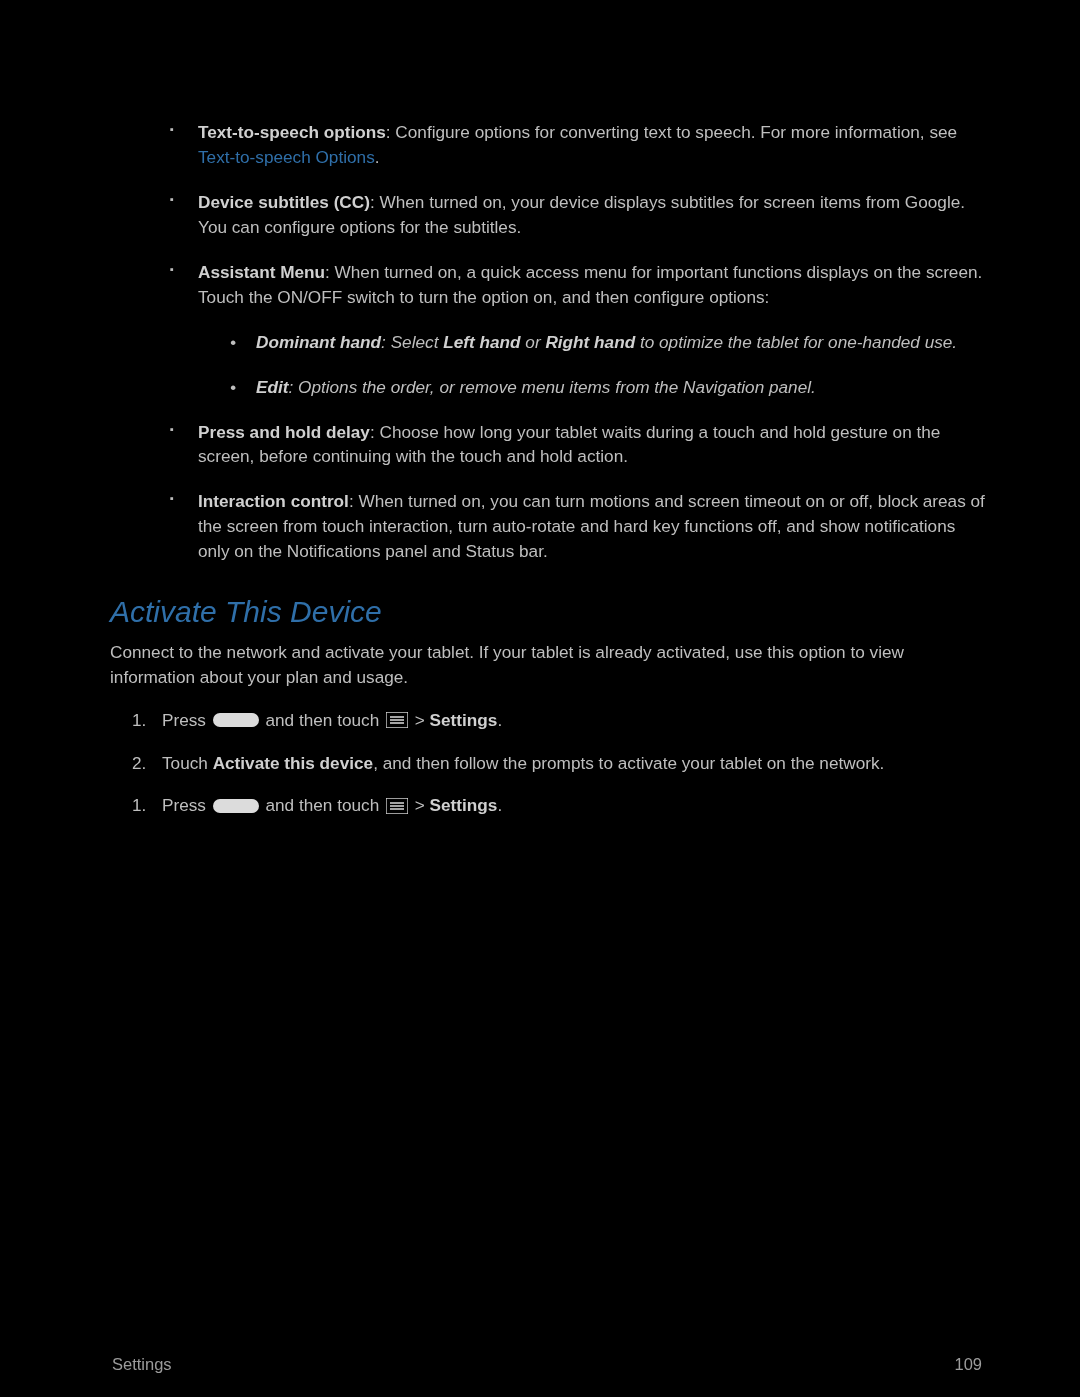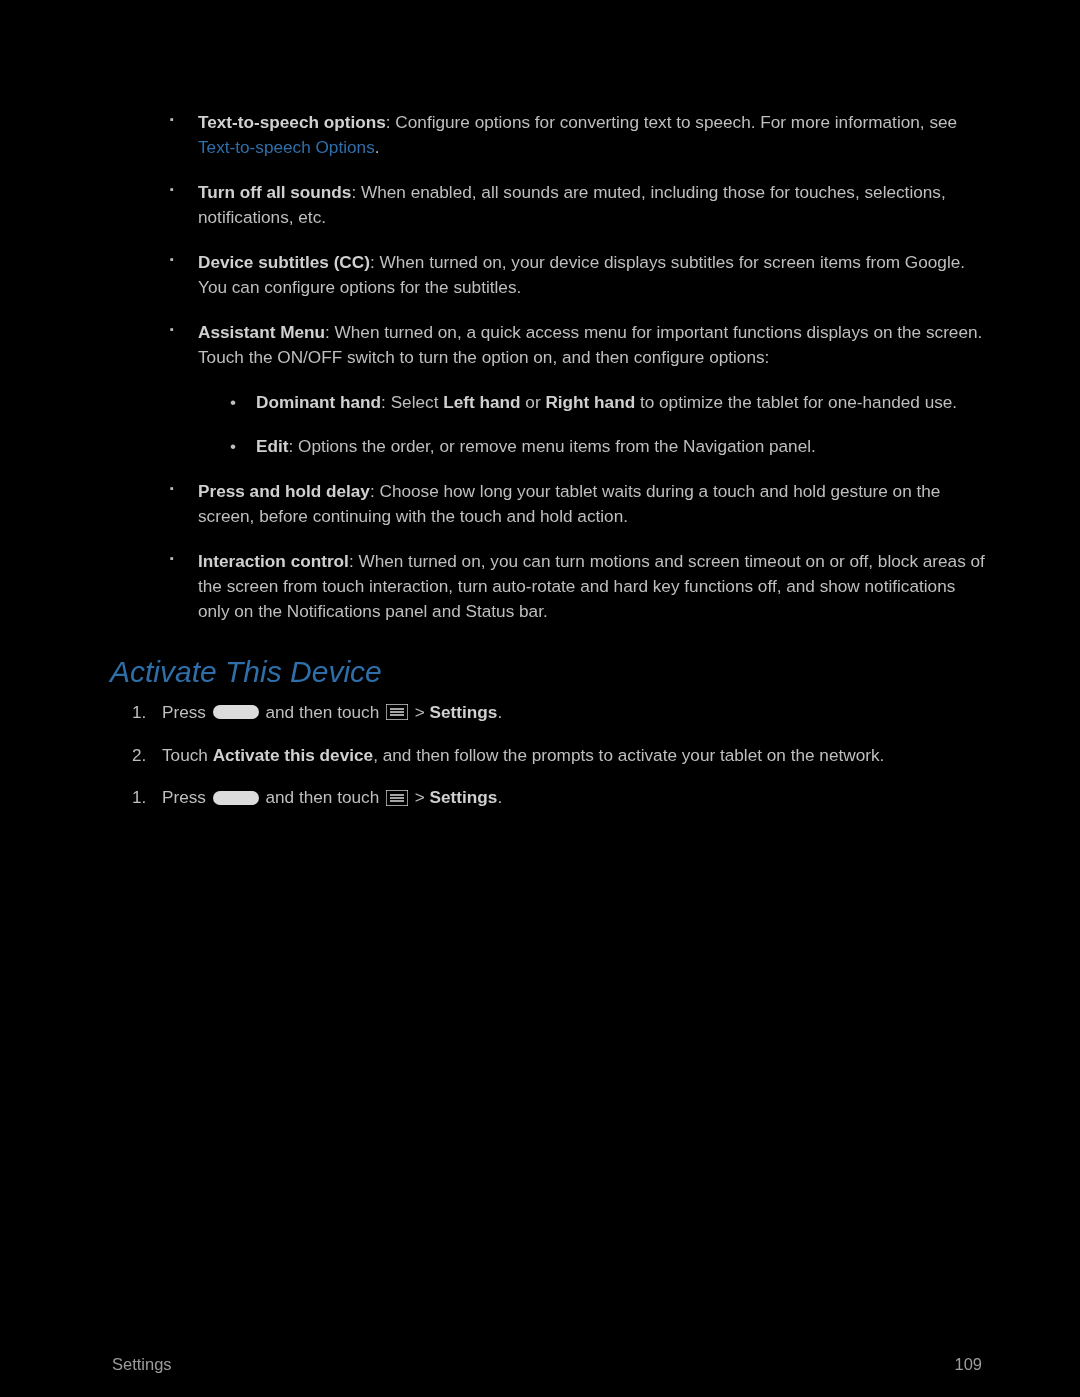--- a/index.html
+++ b/index.html
@@ -13,41 +13,42 @@
     line-height: 1.45;
     position: relative;
     overflow: hidden;
   }
   .page {
     position: absolute;
     top: 110px;
     left: 110px;
     width: 876px;
   }
-  .bullet-list { list-style: none; }
+  .bullet-list { list-style: none; margin-top: 10px; }
   .bullet-list > li {
     position: relative;
     padding-left: 28px;
     margin-bottom: 20px;
     margin-left: 60px;
   }
   .bullet-list > li::before {
     content: "▪";
     position: absolute;
     left: 0;
     top: 2px;
     font-size: 11px;
     color: #bfbfbf;
   }
   .sub-list { list-style: none; margin-top: 20px; }
   .sub-list > li {
     position: relative;
     padding-left: 26px;
     margin-bottom: 20px;
     margin-left: 32px;
+    font-style: italic;
   }
   .sub-list > li::before {
     content: "•";
     position: absolute;
     left: 0;
     top: 0;
     color: #bfbfbf;
   }
   .bold { font-weight: bold; color: #d0d0d0; }
   .link { color: #2f6fa9; }
@@ -106,23 +107,20 @@
 </head>
 <body>
 
 <div class="page">
 
   <ul class="bullet-list">
     <li>
       <span class="bold">Text-to-speech options</span><span>: Configure options for converting text to speech. For more information, see </span><span class="link">Text-to-speech Options</span><span>.</span>
     </li>
     <li>
-      <span class="bold">Turn off all sounds</span><span>: When enabled, all sounds are muted, including those for touches, selections, notifications, etc.</span>
-    </li>
-    <li>
       <span class="bold">Device subtitles (CC)</span><span>: When turned on, your device displays subtitles for screen items from Google. You can configure options for the subtitles.</span>
     </li>
     <li>
       <span class="bold">Assistant Menu</span><span>: When turned on, a quick access menu for important functions displays on the screen. Touch the ON/OFF switch to turn the option on, and then configure options:</span>
       <ul class="sub-list">
         <li>
           <span class="bold">Dominant hand</span><span>: Select </span><span class="bold">Left hand</span><span> or </span><span class="bold">Right hand</span><span> to optimize the tablet for one-handed use.</span>
         </li>
         <li>
           <span class="bold">Edit</span><span>: Options the order, or remove menu items from the Navigation panel.</span>
@@ -131,20 +129,21 @@
     </li>
     <li>
       <span class="bold">Press and hold delay</span><span>: Choose how long your tablet waits during a touch and hold gesture on the screen, before continuing with the touch and hold action.</span>
     </li>
     <li>
       <span class="bold">Interaction control</span><span>: When turned on, you can turn motions and screen timeout on or off, block areas of the screen from touch interaction, turn auto-rotate and hard key functions off, and show notifications only on the Notifications panel and Status bar.</span>
     </li>
   </ul>
 
   <h2 class="h2-section">Activate This Device</h2>
+  <p class="body-p">Connect to the network and activate your tablet. If your tablet is already activated, use this option to view information about your plan and usage.</p>
 
   <ol class="num-list">
     <li>
       <span class="num">1.</span>
       <span>Press </span><span class="icon-home"></span><span> and then touch </span><span class="icon-menu"><svg viewBox="0 0 22 16" width="22" height="16">
             <rect x="0" y="0" width="22" height="16" rx="1" fill="none" stroke="#cfcfcf" stroke-width="1.4"></rect>
             <line x1="4" y1="5" x2="18" y2="5" stroke="#cfcfcf" stroke-width="1.6"></line>
             <line x1="4" y1="8" x2="18" y2="8" stroke="#cfcfcf" stroke-width="1.6"></line>
             <line x1="4" y1="11" x2="18" y2="11" stroke="#cfcfcf" stroke-width="1.6"></line>
           </svg></span><span> &gt; </span><span class="bold">Settings</span><span>.</span>

